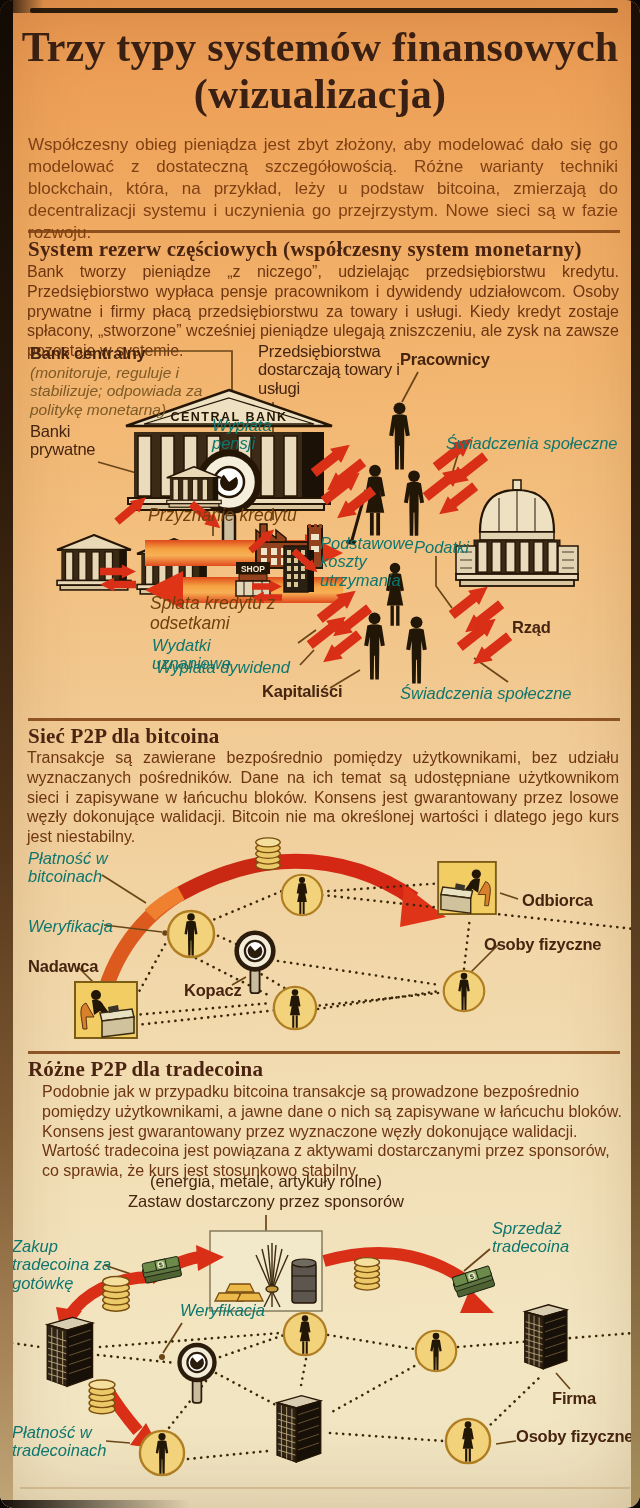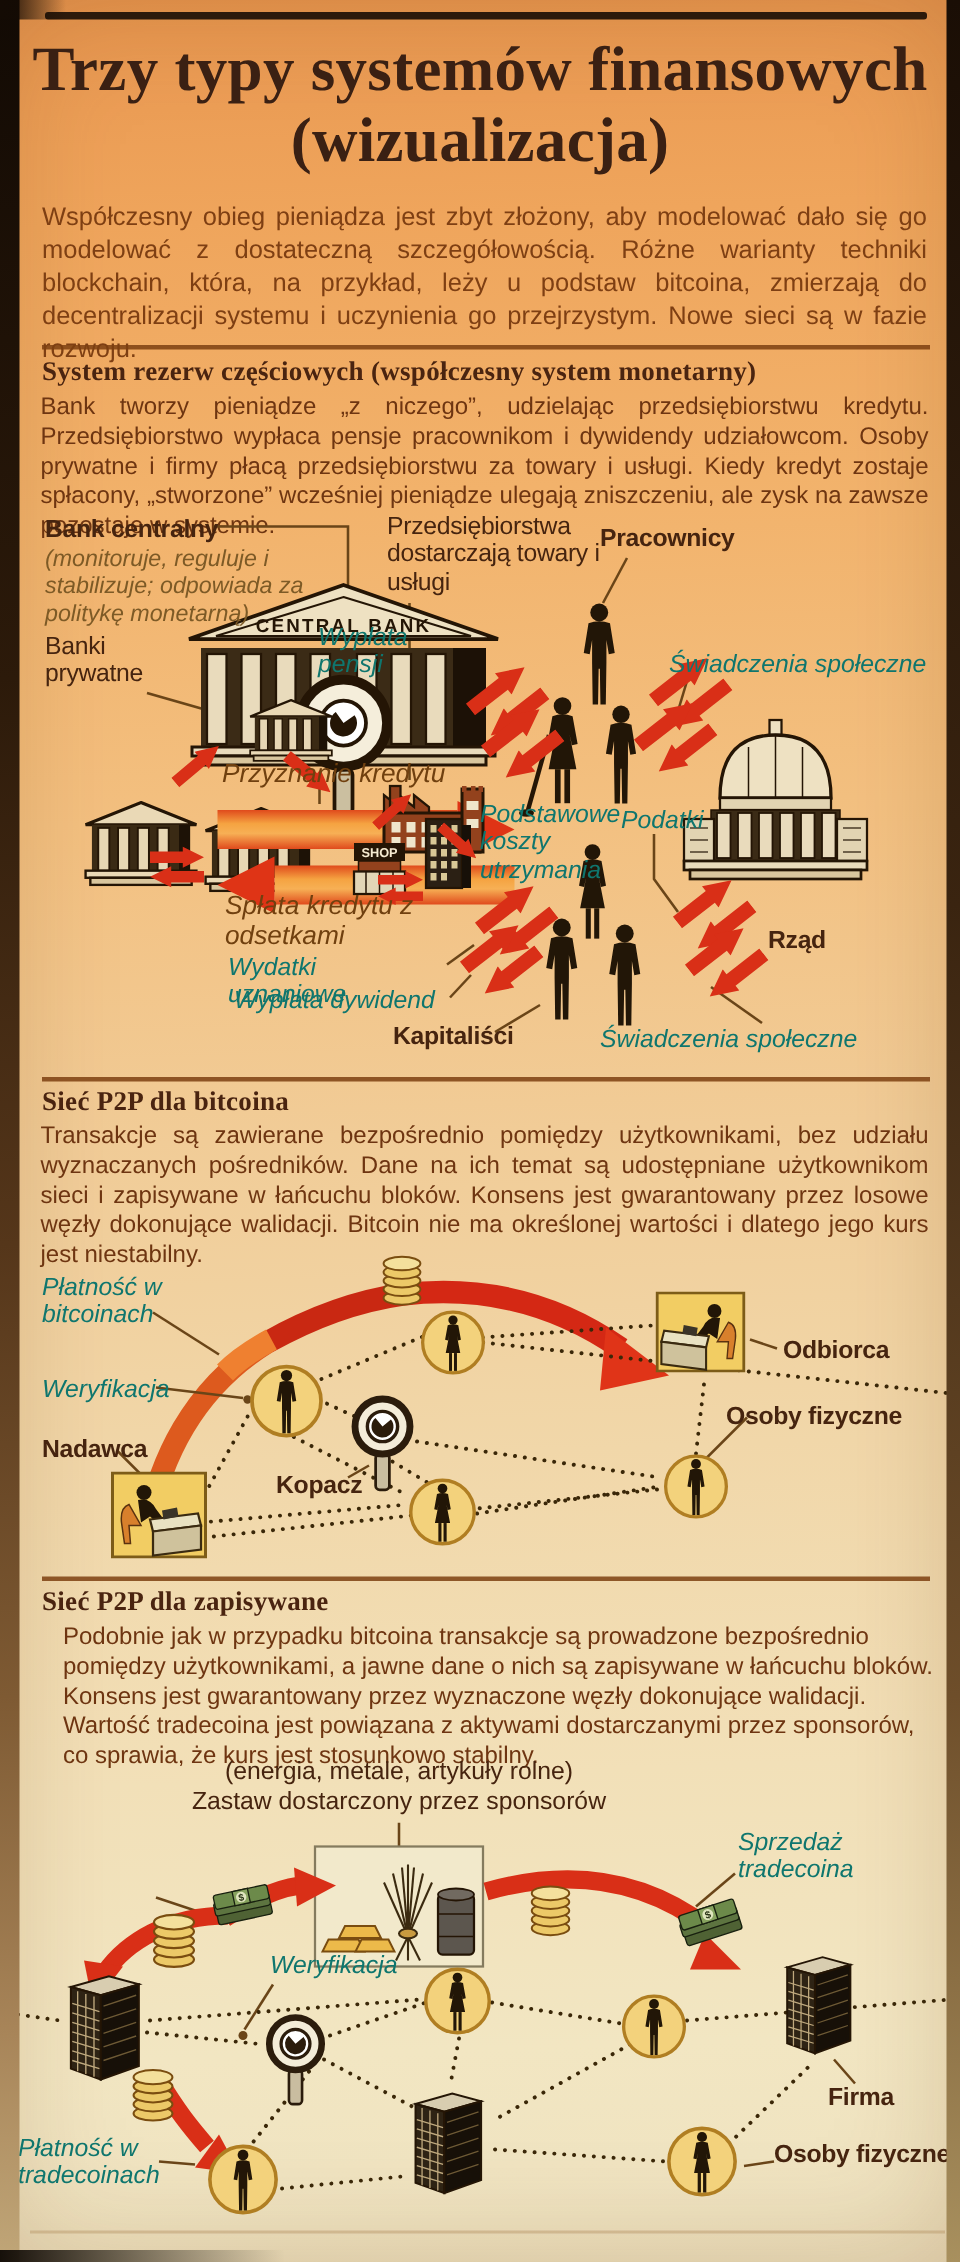--- a/index.html
+++ b/index.html
@@ -1,37 +1,37 @@
 <!DOCTYPE html>
 <html><head>
 <meta charset="utf-8">
 <style>
   html,body{margin:0;padding:0;background:#0d0805;}
   .frame{position:relative;width:640px;height:1508px;overflow:hidden;background:#0d0805;
-         font-family:"Liberation Sans",sans-serif;}
+         font-family:"Liberation Sans",sans-serif;border-radius:14px;}
   .page{position:absolute;inset:0;
         background:linear-gradient(178deg,#e99750 0%,#efa55c 10%,#f2b26b 22%,#f3c080 36%,
                    #f1cc97 50%,#f1d7a9 64%,#f2e0b8 78%,#f2e6c2 90%,#eee2c0 100%);
         box-shadow:inset 0 0 80px rgba(110,55,8,.22);}
   .edge{position:absolute;z-index:40;pointer-events:none;}
   .edge-l{left:0;top:0;width:13px;height:100%;
         background:linear-gradient(180deg,#120a04 0%,#2c1a0a 30%,#55361a 55%,#7e5a33 75%,#a88559 90%,#c0a678 100%);}
   .edge-r{right:0;top:0;width:9px;height:100%;
         background:linear-gradient(180deg,#1a0e05 0%,#3a2410 40%,#6e4e2a 75%,#a8905e 100%);}
   .edge-tl{left:0;top:0;width:44px;height:13px;background:linear-gradient(90deg,#140b04,rgba(20,11,4,0));}
   .edge-b{left:0;bottom:0;width:190px;height:8px;background:linear-gradient(90deg,#16100a,rgba(22,16,10,0));}
   .rule-top{position:absolute;left:30px;top:8px;width:588px;height:5px;background:#2c1a0b;border-radius:2px;}
   .hr{position:absolute;left:28px;width:592px;height:2.5px;background:#7d3f10;opacity:.85;}
   .title{position:absolute;left:20px;top:24px;width:600px;text-align:center;
          font-family:"Liberation Serif",serif;font-weight:bold;font-size:42px;line-height:1.13;
          color:#3a2013;letter-spacing:.2px;}
   .intro{position:absolute;left:28px;top:134px;width:590px;font-size:17px;line-height:1.3;
          color:#7e3f13;text-align:justify;}
   .shead{position:absolute;left:28px;font-family:"Liberation Serif",serif;font-weight:bold;
-         font-size:18px;color:#4a2410;letter-spacing:.2px;}
+         font-size:21px;color:#4a2410;letter-spacing:.2px;}
   .sbody{position:absolute;left:27px;width:592px;font-size:16px;line-height:1.24;color:#6e3511;
          text-align:justify;}
   .sbody.left{text-align:left;margin-left:15px;}
   .diagram{position:absolute;left:0;width:640px;}
   .diagram svg.art{position:absolute;left:0;top:0;}
   .lbl{position:absolute;color:#46240f;font-size:16.5px;line-height:1.12;}
   .bl{font-weight:bold;letter-spacing:-0.2px;white-space:nowrap;}
   .blw{font-weight:normal;letter-spacing:-0.2px;}
   .it{font-style:italic;color:#0f766e;}
   .itl{font-style:italic;color:#70400f;font-size:17.5px;}
@@ -424,21 +424,21 @@
 </svg>
 <div class="lbl it" style="left:28px;top:16px;width:96px">Płatność w bitcoinach</div>
 <div class="lbl it" style="left:28px;top:84px">Weryfikacja</div>
 <div class="lbl bl" style="left:28px;top:124px">Nadawca</div>
 <div class="lbl bl" style="left:184px;top:148px">Kopacz</div>
 <div class="lbl bl" style="left:522px;top:58px">Odbiorca</div>
 <div class="lbl bl" style="left:484px;top:102px">Osoby fizyczne</div>
 </div>
 
 <div class="hr" style="top:1051px"></div>
-<div class="shead" style="top:1057px">Sieć P2P dla zapisywane</div>
+<div class="shead" style="top:1057px">Różne P2P dla tradecoina</div>
 <div class="sbody left" style="top:1082px;width:585px">Podobnie jak w przypadku bitcoina transakcje są prowadzone bezpośrednio pomiędzy użytkownikami, a jawne dane o nich są zapisywane w łańcuchu bloków. Konsens jest gwarantowany przez wyznaczone węzły dokonujące walidacji. Wartość tradecoina jest powiązana z aktywami dostarczanymi przez sponsorów, co sprawia, że kurs jest stosunkowo stabilny.</div>
 
 <div class="zastaw">
   <div>(energia, metale, artykuły rolne)</div>
   <div>Zastaw dostarczony przez sponsorów</div>
 </div>
 
 <div class="diagram" style="top:1215px;height:293px">
 <svg class="art" width="640" height="293" viewBox="0 0 640 293">
   <g class="ldr">
@@ -522,20 +522,21 @@
   <use href="#coins" x="86" y="162" width="32" height="38"></use>
   <use href="#tower" x="40" y="98" width="58" height="76"></use>
   <use href="#tower" x="270" y="174" width="56" height="78"></use>
   <use href="#tower" x="518" y="86" width="54" height="70"></use>
   <use href="#mag" x="176" y="126" width="42" height="64"></use>
   <use href="#nodeman" x="138" y="214" width="48" height="48"></use>
   <use href="#nodewoman" x="282" y="96" width="46" height="46"></use>
   <use href="#nodeman" x="414" y="114" width="44" height="44"></use>
   <use href="#nodewoman" x="444" y="202" width="48" height="48"></use>
 </svg>
+<div class="lbl it" style="left:12px;top:22px;width:120px">Zakup tradecoina za gotówkę</div>
 <div class="lbl it" style="left:492px;top:4px;width:100px">Sprzedaż tradecoina</div>
 <div class="lbl it" style="left:180px;top:86px">Weryfikacja</div>
 <div class="lbl it" style="left:12px;top:208px;width:120px">Płatność w tradecoinach</div>
 <div class="lbl bl" style="left:552px;top:174px">Firma</div>
 <div class="lbl bl" style="left:516px;top:212px">Osoby fizyczne</div>
 </div>
 
 <div class="bottom-line"></div>
 <div class="edge edge-l"></div>
 <div class="edge edge-r"></div>

